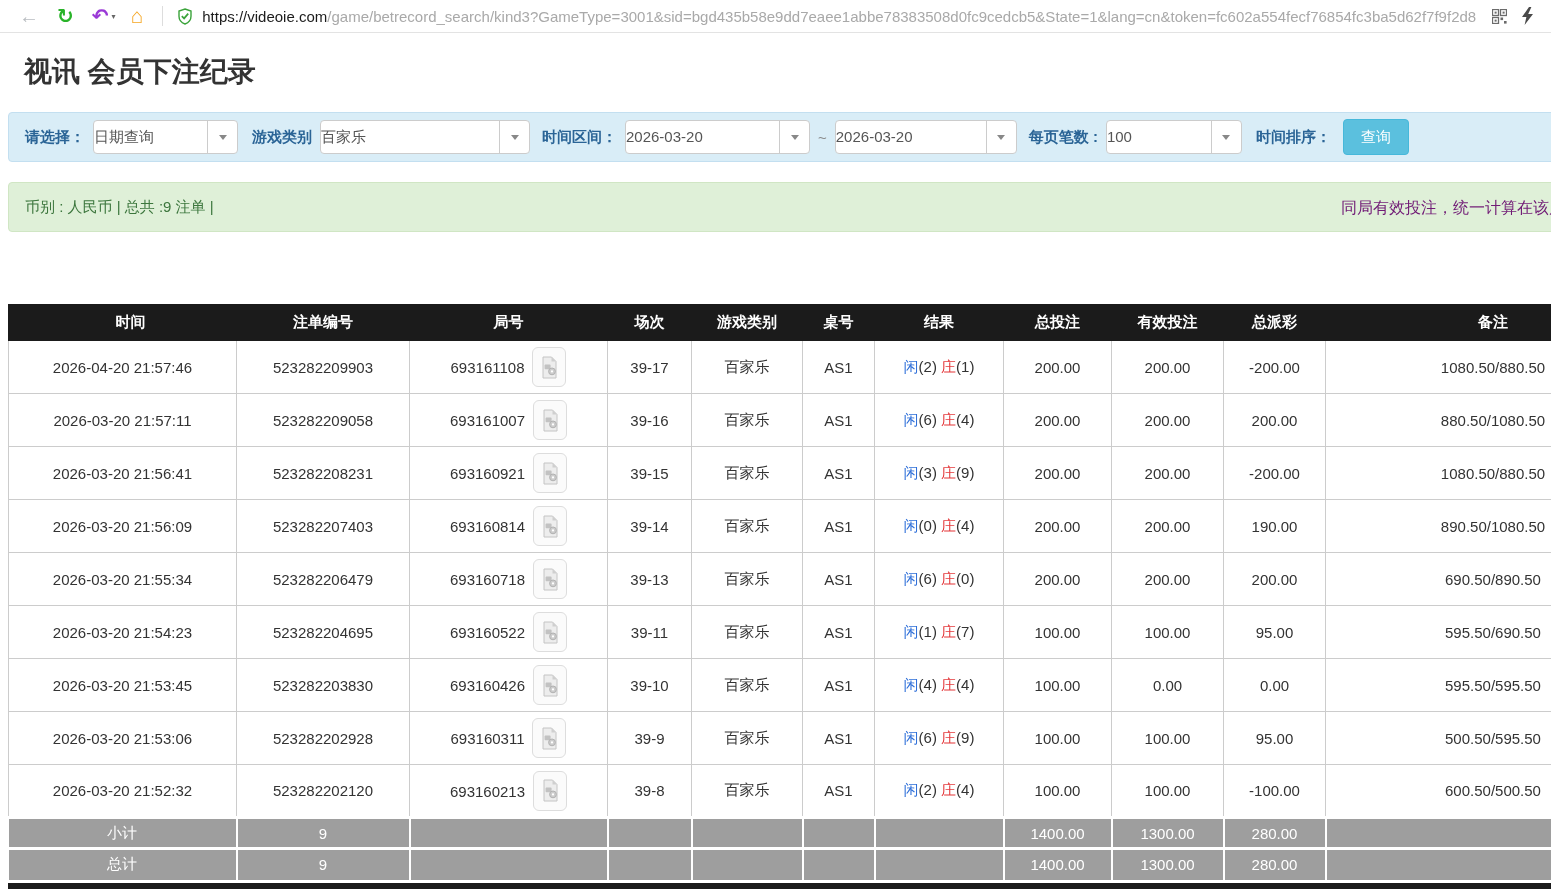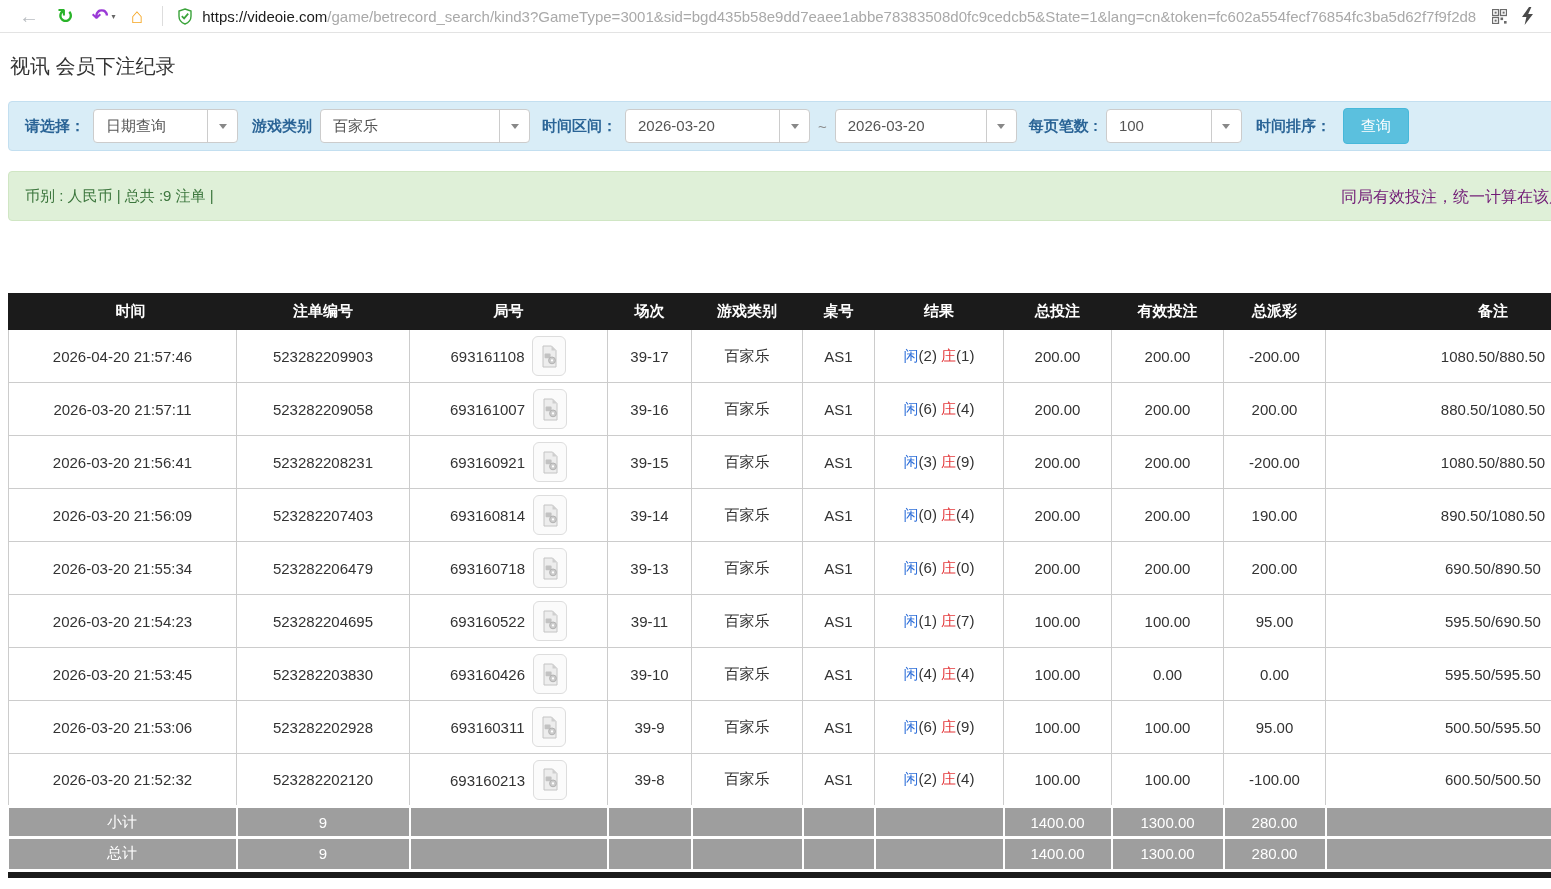--- a/index.html
+++ b/index.html
@@ -18,30 +18,30 @@
   .chrome-sep { width:1px; height:20px; background:#ddd; margin:0 10px; }
   .urlbar { display:flex; align-items:center; flex:1; min-width:0; }
   .shield { margin:0 9px 0 4px; display:flex; cursor:pointer; }
   .url { font-size:15px; white-space:nowrap; overflow:hidden; }
   .url .u-host { color:#1b1b1b; }
   .url .u-path { color:#a9a9a9; }
   .chrome-right { display:flex; align-items:center; margin-left:8px; }
   .chrome-right .cicon { margin:0 7px; display:flex; cursor:pointer; }
 
   
-  .page-title { margin:20px 0 0 10px; font-size:20px; color:#333; font-weight:400; }
+  .page-title { margin:20px 0 0 24px; font-size:28px; color:#333; font-weight:700; }
 
   
   .filter-bar { margin:21px 0 0 8px; width:1600px; height:50px; background:#d9edf7;
     border:1px solid #c3dff0; border-radius:4px; display:flex; align-items:center;
     padding-left:16px; }
   .f-label { color:#2a6496; font-weight:bold; font-size:15px; white-space:nowrap; }
   .sel { background:#fff; border:1px solid #ccc; border-radius:4px; height:34px;
     display:flex; align-items:stretch; margin-left:8px; cursor:pointer; flex-shrink:0; }
-  .sel-text { flex:1; font-size:15px; color:#555; line-height:32px; padding-left:12px;
+  .sel-text { flex:1; font-size:15px; color:#555; line-height:32px; padding-left:0;
     white-space:nowrap; overflow:hidden; }
   .sel-arrow { width:30px; border-left:1px solid #ccc; display:flex; align-items:center;
     justify-content:center; }
   .sel-arrow i { width:0; height:0; border-left:4px solid transparent;
     border-right:4px solid transparent; border-top:5px solid #888; }
   .tilde { color:#888; font-size:15px; margin-left:8px; }
   .ml14 { margin-left:14px; } .ml12 { margin-left:12px; }
   .btn-search { margin-left:12px; flex-shrink:0; height:36px; padding:0 17px; background:#5bc0de;
     border:1px solid #46b8da; border-radius:4px; color:#fff; font-size:15px; cursor:pointer;
     font-family:inherit; }

